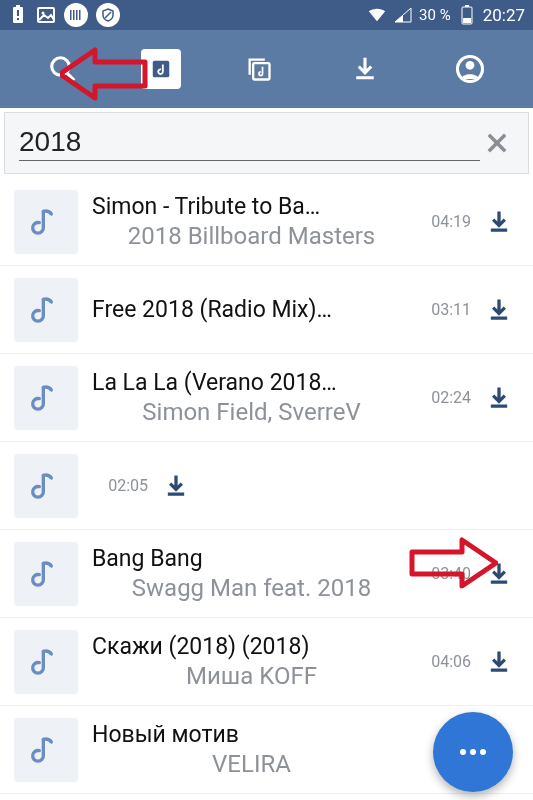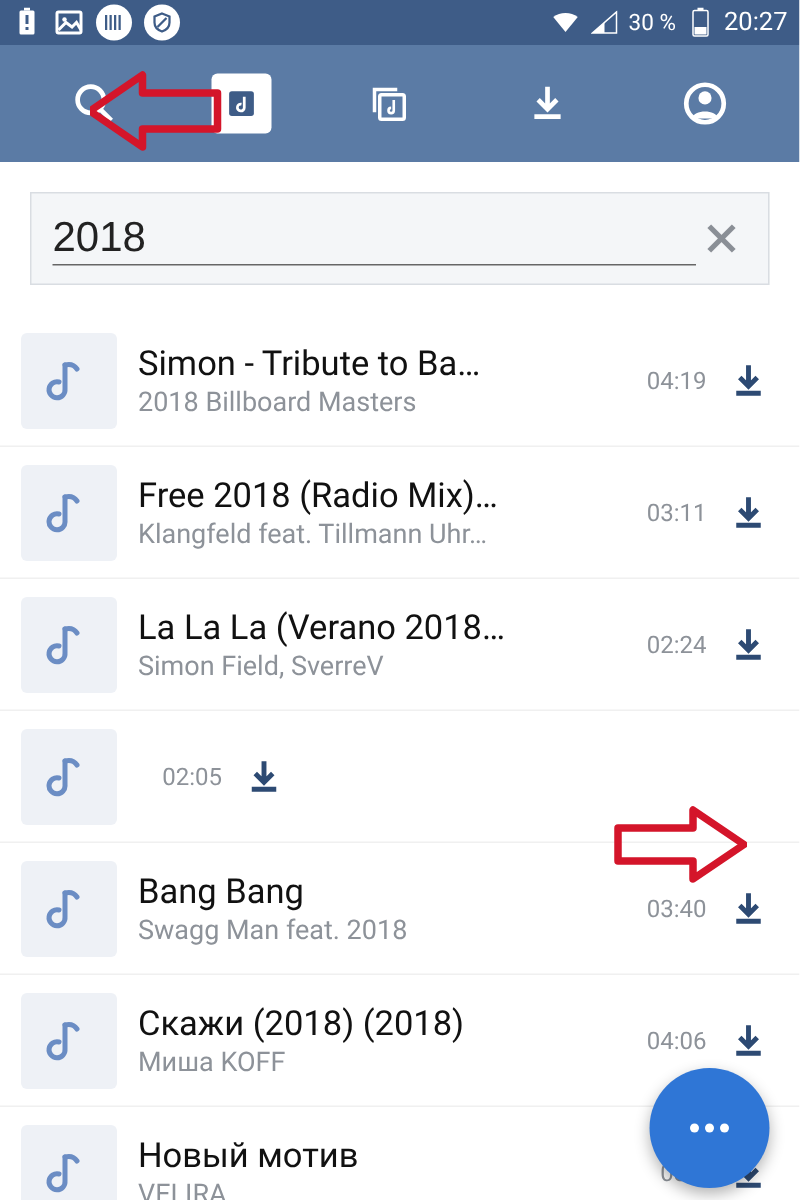--- a/index.html
+++ b/index.html
@@ -43,21 +43,21 @@
     color: #3e5c87;
     width: 40px; height: 40px;
   }
   .search-bar {
     height: 62px;
     background: #f4f6f8;
     border: 1px solid #d9dde2;
     display: flex;
     align-items: center;
     padding: 0 14px;
-    margin: 20px;
+    margin: 4px;
   }
   .search-input {
     flex: 1;
     border: none;
     background: transparent;
     font-size: 28px;
     color: #222;
     outline: none;
     border-bottom: 1px solid #666;
     padding-bottom: 2px;
@@ -89,26 +89,27 @@
     padding-right: 4px;
   }
   .track-title {
     font-size: 23px;
     color: #111;
     white-space: nowrap;
     overflow: hidden;
     text-overflow: ellipsis;
   }
   .track-artist {
-    font-size: 18px;
+    font-size: 24px;
     color: #8d9299;
     white-space: nowrap;
     overflow: hidden;
     text-overflow: ellipsis;
     margin-top: 2px;
+    text-align: center;
   }
   .track-dur {
     font-size: 16px;
     color: #8d9299;
     width: 56px;
     text-align: right;
   }
   .dl-btn {
     width: 44px; height: 44px;
     display: flex; align-items: center; justify-content: center;
@@ -257,21 +258,20 @@
     </div>
     <div class="track-row">
     <div class="track-art">
       <svg width="32" height="32" viewBox="0 0 24 24">
           <path d="M10 4 V16 A4 4 0 1 1 7 12.5" fill="none" stroke="#6b8dc4" stroke-width="2.5" stroke-linecap="round"></path>
           <path d="M10 4 Q14 3 16 6" fill="none" stroke="#6b8dc4" stroke-width="2.5" stroke-linecap="round"></path>
         </svg>
     </div>
     <div class="track-info">
       <div class="track-title">Free 2018 (Radio Mix)…</div>
-      <div class="track-artist">Klangfeld feat. Tillmann Uhr…</div>
     </div>
     <div class="track-dur">03:11</div>
     <div class="dl-btn">
       <svg width="28" height="28" viewBox="0 0 24 24">
           <path d="M12 3 V15 M7 10 L12 15 L17 10 M5 19 H19" fill="none" stroke="#2d4a73" stroke-width="2.8"></path>
         </svg>
     </div>
     </div>
     <div class="track-row">
     <div class="track-art">

